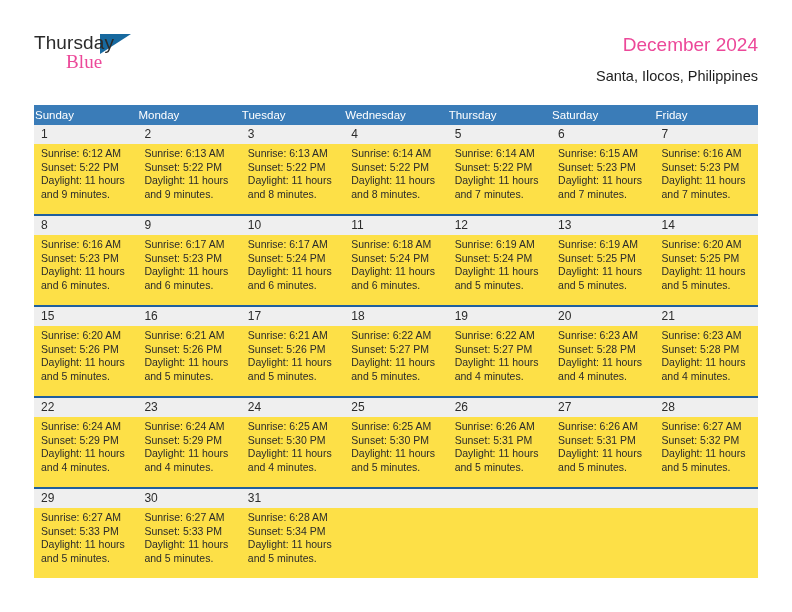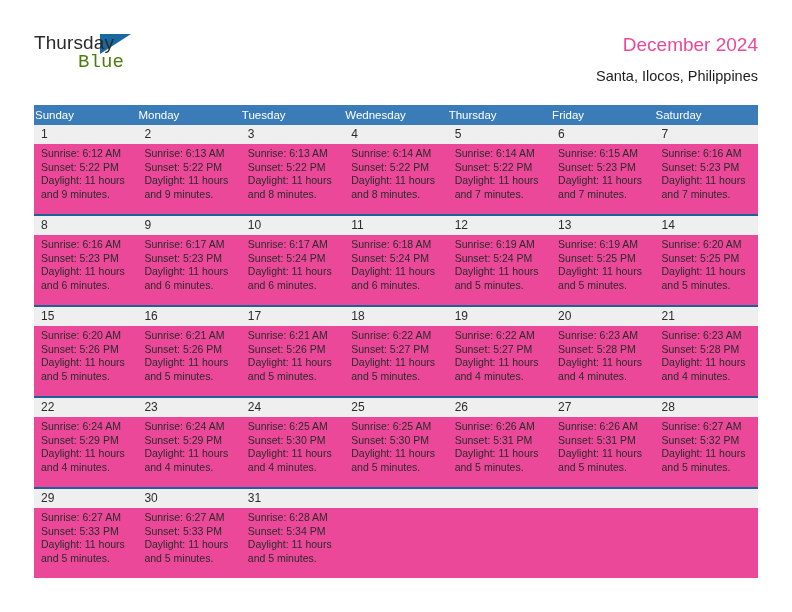--- a/index.html
+++ b/index.html
@@ -40,26 +40,26 @@
     position: absolute;
     left: 0;
     top: 0;
     font-size: 19px;
     color: #2b2b2b;
     letter-spacing: 0.1px;
     font-family: "Liberation Sans", sans-serif;
   }
   .brand-blue {
     position: absolute;
-    left: 44px;
+    left: 32px;
     top: 19px;
     font-size: 19px;
-    color: #4d7c0f;
+    color: #ec4899;
     letter-spacing: 0.1px;
-    font-family: Liberation Mono, monospace;
+    font-family: Liberation Serif, serif;
   }
   .brand-triangle {
     position: absolute;
     left: 66px;
     top: 2px;
     width: 0;
     height: 0;
     border-left: 31px solid #17699f;
     border-bottom: 20px solid transparent;
   }
@@ -121,21 +121,21 @@
   .week .daynum {
     flex: 1 1 0;
     font-size: 12px;
     line-height: 19px;
     color: #2b2b2b;
     padding-left: 7px;
     box-sizing: border-box;
   }
   .week .detail-band {
     display: flex;
-    background: #ec4899;
+    background: #fde047;
     height: 70px;
   }
   .week .detail {
     flex: 1 1 0;
     padding-left: 7px;
     padding-top: 3px;
     box-sizing: border-box;
   }
   .detail .line {
     font-size: 10.5px;
@@ -170,22 +170,22 @@
   </div>
 
   <div class="calendar">
 
     <div class="weekday-row">
       <div class="weekday">Sunday</div>
       <div class="weekday">Monday</div>
       <div class="weekday">Tuesday</div>
       <div class="weekday">Wednesday</div>
       <div class="weekday">Thursday</div>
+      <div class="weekday">Saturday</div>
       <div class="weekday">Friday</div>
-      <div class="weekday">Saturday</div>
     </div>
 
     <div class="week">
       <div class="daynum-band">
         <div class="daynum">1</div>
         <div class="daynum">2</div>
         <div class="daynum">3</div>
         <div class="daynum">4</div>
         <div class="daynum">5</div>
         <div class="daynum">6</div>

